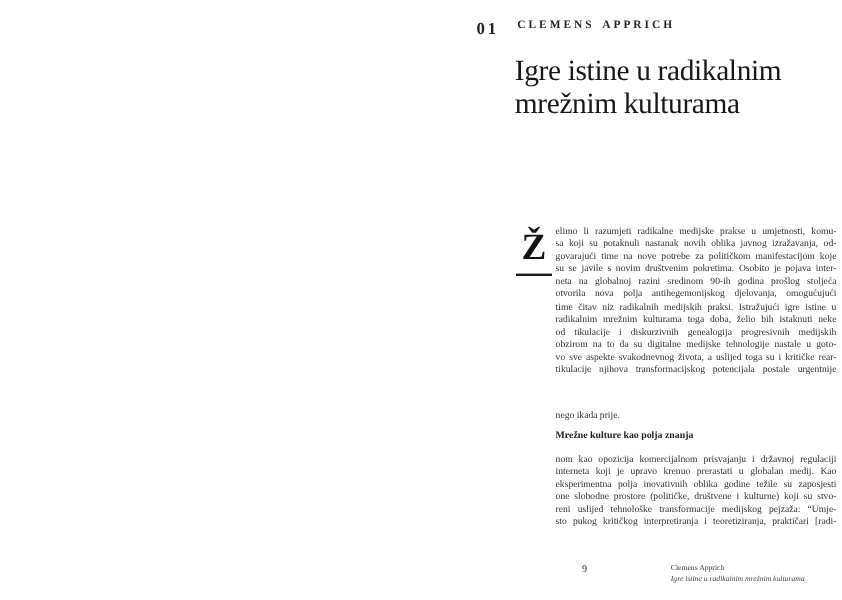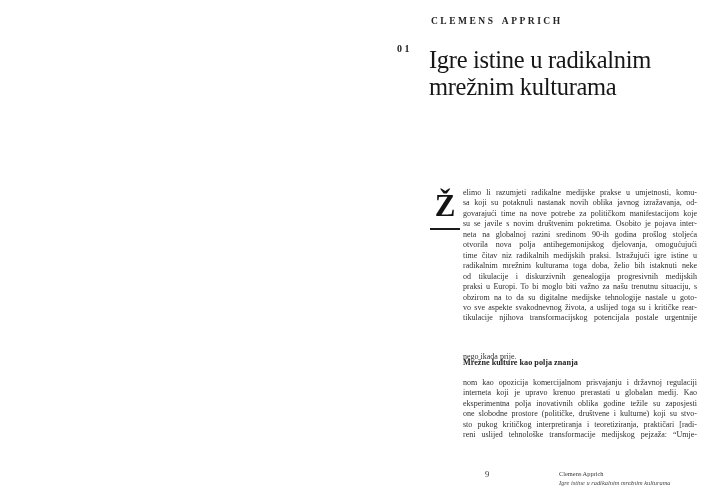--- a/index.html
+++ b/index.html
@@ -14,25 +14,24 @@
     background: #ffffff;
     overflow: hidden;
     font-family: "Liberation Serif", serif;
     color: #2b2b2b;
   }
   
   .chapter-number {
     position: absolute;
     left: 397px;
     top: 17px;
-    font-size: 10px;
+    font-size: 14px;
     font-weight: 700;
     letter-spacing: 2.5px;
     color: #242424;
-    margin-top: 26px;
   }
   .running-author {
     position: absolute;
     left: 431px;
     top: 16px;
     font-size: 9.5px;
     font-weight: 700;
     letter-spacing: 2.5px;
     word-spacing: 2px;
     color: #242424;
@@ -127,36 +126,35 @@
   <div class="body-par par-1 ragged-last">
       <div class="textline">elimo li razumjeti radikalne medijske prakse u umjetnosti, komu-</div>
       <div class="textline">sa koji su potaknuli nastanak novih oblika javnog izražavanja, od-</div>
       <div class="textline">govarajući time na nove potrebe za političkom manifestacijom koje</div>
       <div class="textline">su se javile s novim društvenim pokretima. Osobito je pojava inter-</div>
       <div class="textline">neta na globalnoj razini sredinom 90-ih godina prošlog stoljeća</div>
       <div class="textline">otvorila nova polja antihegemonijskog djelovanja, omogućujući</div>
       <div class="textline">time čitav niz radikalnih medijskih praksi. Istražujući igre istine u</div>
       <div class="textline">radikalnim mrežnim kulturama toga doba, želio bih istaknuti neke</div>
       <div class="textline">od tikulacije i diskurzivnih genealogija progresivnih medijskih</div>
-      <div class="textline">praksi u Europi. To bi moglo biti važno za našu trenutnu situaciju, s</div>
       <div class="textline">obzirom na to da su digitalne medijske tehnologije nastale u goto-</div>
       <div class="textline">vo sve aspekte svakodnevnog života, a uslijed toga su i kritičke rear-</div>
       <div class="textline">tikulacije njihova transformacijskog potencijala postale urgentnije</div>
       <div class="textline">nego ikada prije.</div>
     </div>
 
   <div class="section-heading">Mrežne kulture kao polja znanja</div>
 
   <div class="body-par par-2">
       <div class="textline">nom kao opozicija komercijalnom prisvajanju i državnoj regulaciji</div>
       <div class="textline">interneta koji je upravo krenuo prerastati u globalan medij. Kao</div>
       <div class="textline">eksperimentna polja inovativnih oblika godine težile su zaposjesti</div>
       <div class="textline">one slobodne prostore (političke, društvene i kulturne) koji su stvo-</div>
+      <div class="textline">reni uslijed tehnološke transformacije medijskog pejzaža: “Umje-</div>
       <div class="textline">sto pukog kritičkog interpretiranja i teoretiziranja, praktičari [radi-</div>
-      <div class="textline">reni uslijed tehnološke transformacije medijskog pejzaža: “Umje-</div>
     </div>
 
   <div class="folio">9</div>
 
   <div class="colophon">
     <div>Clemens Apprich</div>
     <div class="work-title">Igre istine u radikalnim mrežnim kulturama</div>
   </div>
 
 </div>

